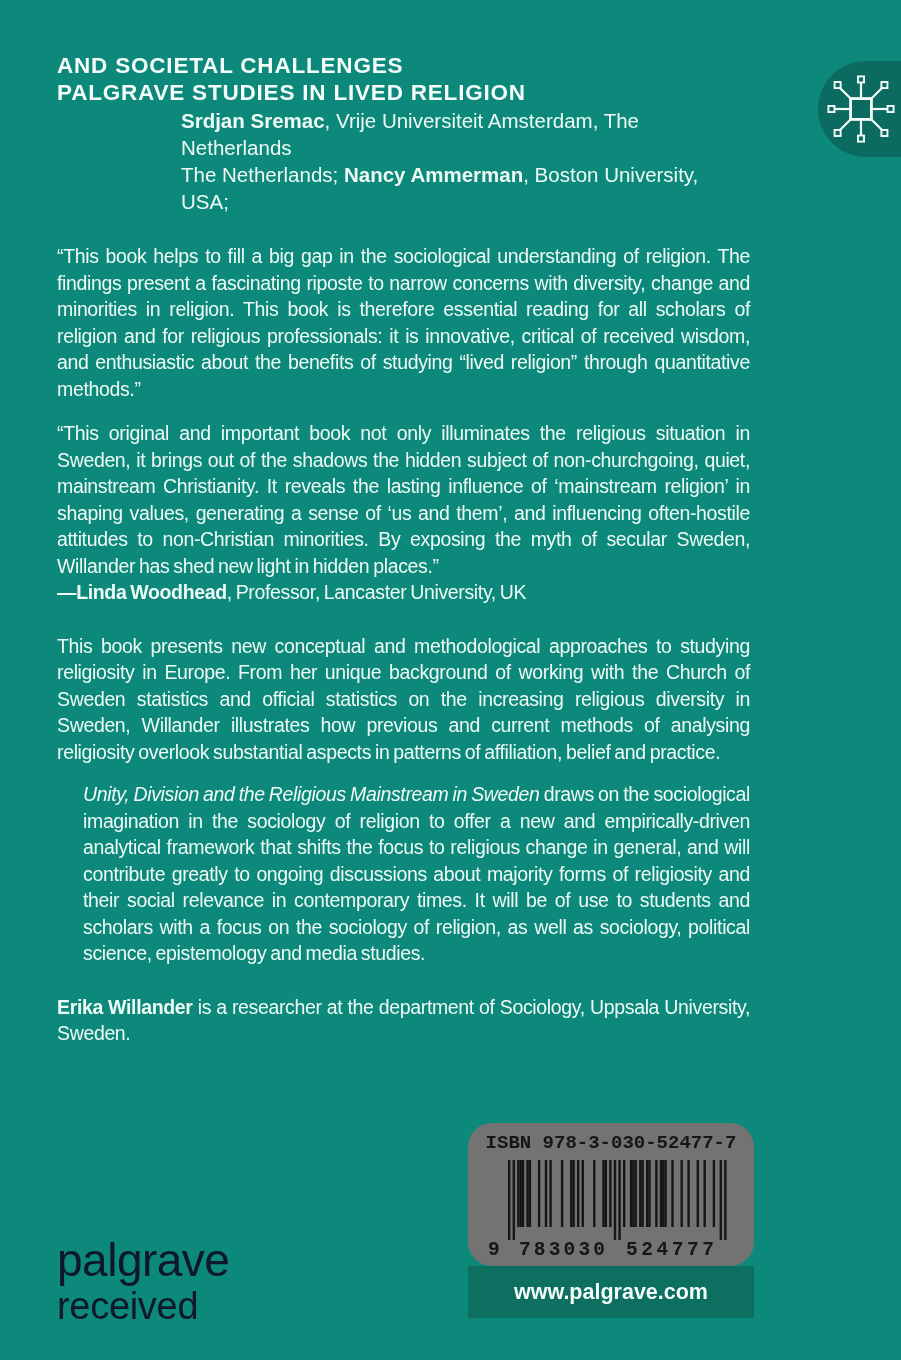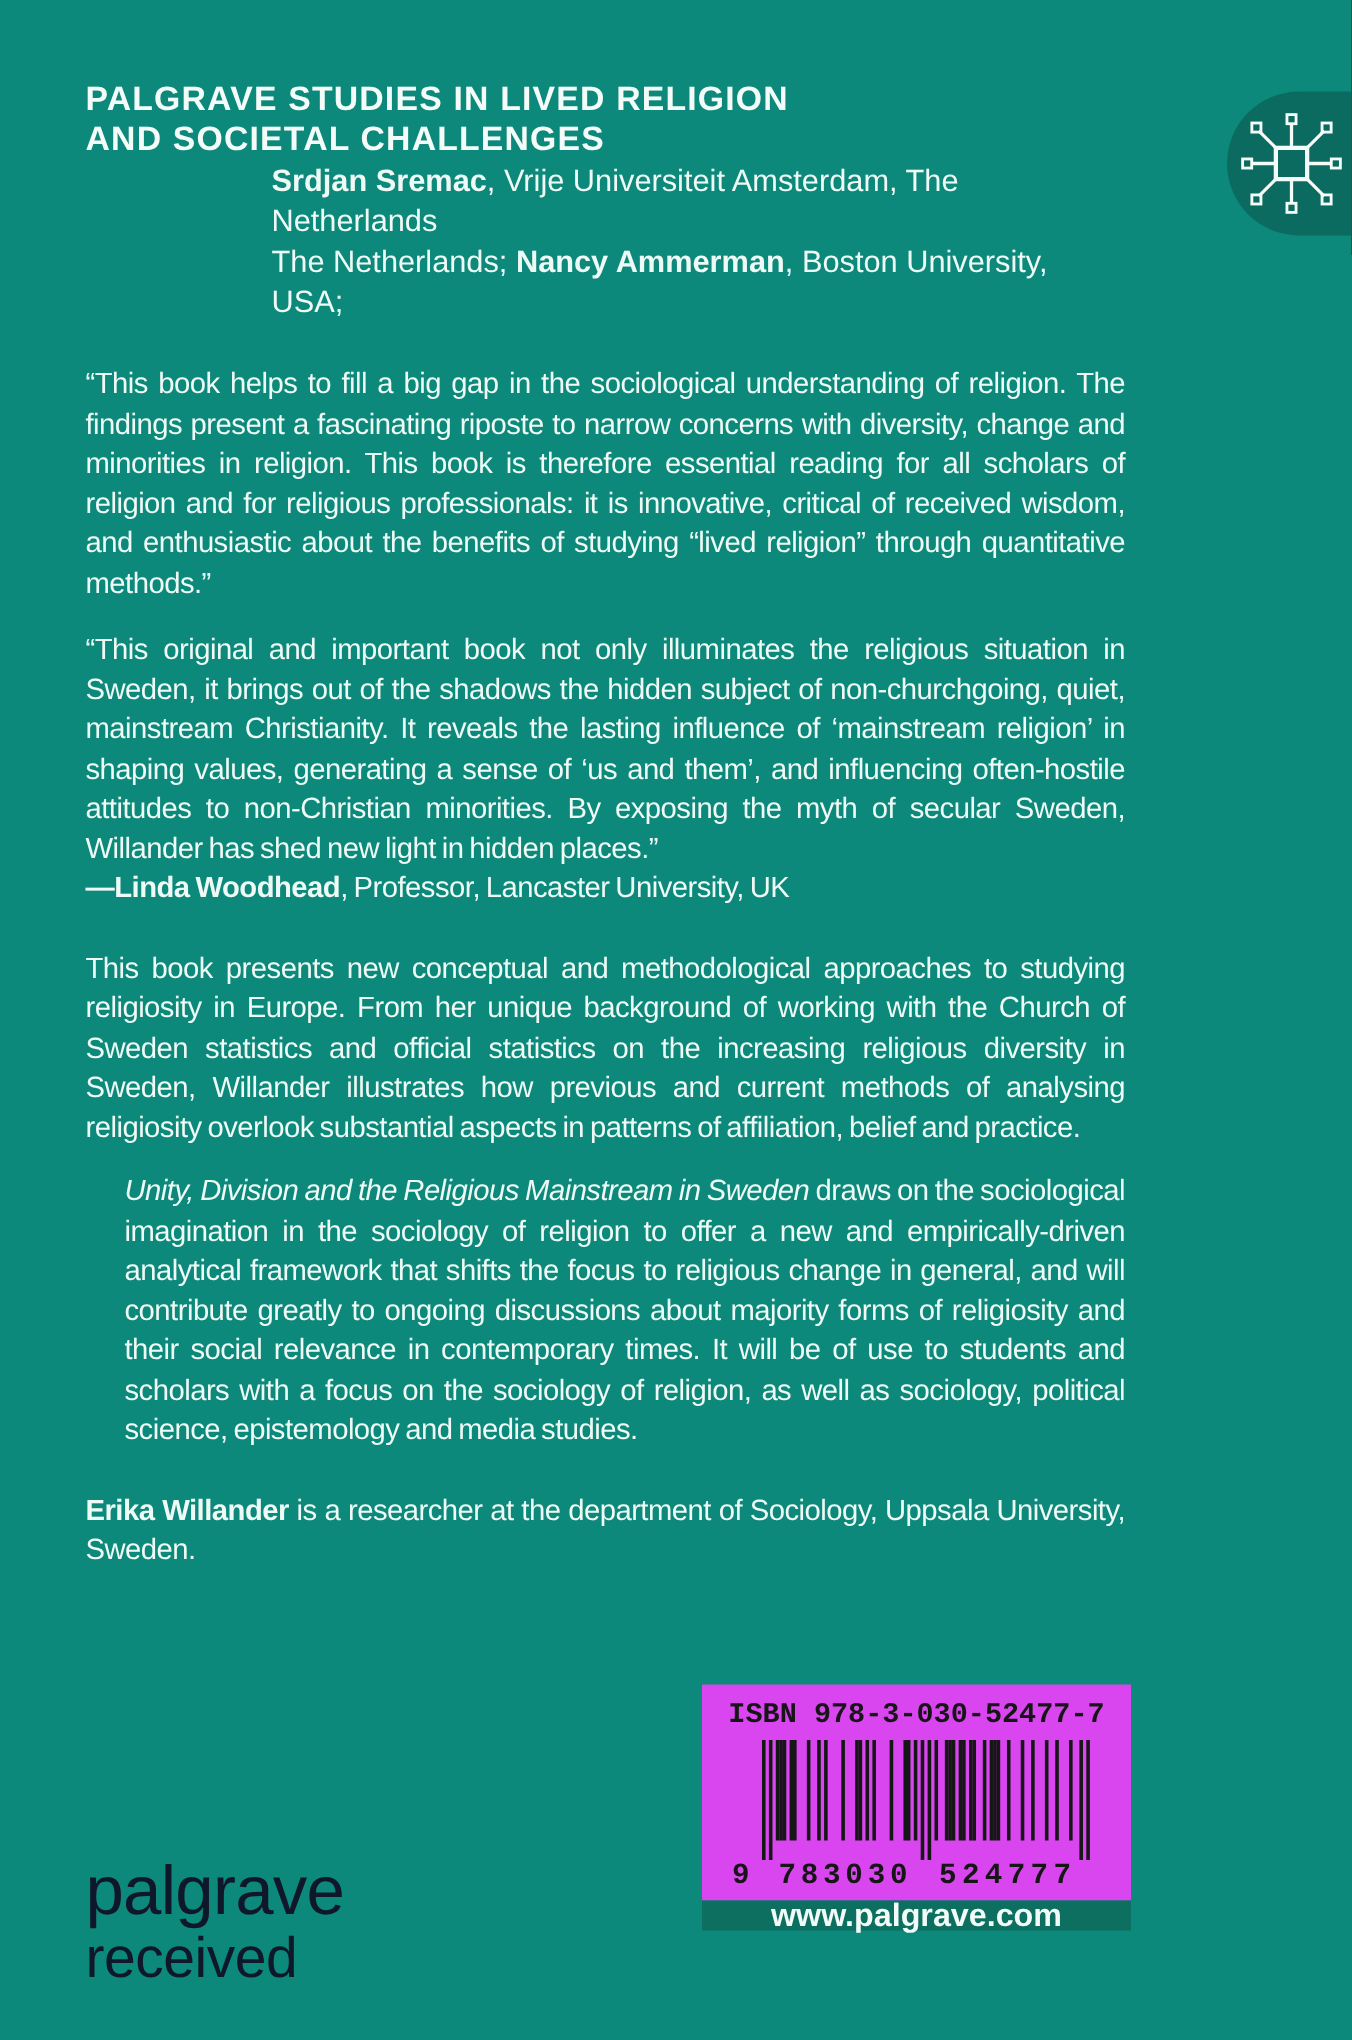--- a/index.html
+++ b/index.html
@@ -81,42 +81,43 @@
   .logo .l2 { font-size: 38px; letter-spacing: -0.3px; margin-top: 4px; }
 
   
   .barcode-wrap {
     position: absolute;
     left: 468px;
     top: 1123px;
     width: 286px;
   }
   .barcode-box {
-    background: #d946ef;
+    background: #737373;
     padding: 9px 0 4px 0;
+    border-radius: 24px;
   }
   .isbn-label {
     text-align: center;
     font-family: "Liberation Mono", "DejaVu Sans Mono", monospace;
     font-weight: 700;
     font-size: 19px;
     color: #161616;
     letter-spacing: 0px;
     margin-bottom: 6px;
     white-space: nowrap;
   }
   .bc-digit {
     font-family: "Liberation Mono", "DejaVu Sans Mono", monospace;
     font-size: 19.5px;
     font-weight: 700;
     fill: #161616;
   }
   .website-strip {
     margin-top: 0px;
-    height: 20px;
+    height: 52px;
     background: #0c6f60;
     display: flex;
     align-items: center;
     justify-content: center;
     font-size: 21.5px;
     font-weight: 700;
     color: #f2fbf7;
   }
 </style>
 </head>
@@ -144,22 +145,22 @@
         <rect x="10.1" y="9.5" width="6.4" height="6.4" stroke-width="2"></rect>
         <rect x="59.5" y="60.1" width="6.4" height="6.4" stroke-width="2"></rect>
         <rect x="10.1" y="60.1" width="6.4" height="6.4" stroke-width="2"></rect>
       </g>
     </svg>
   </div>
 
   <div class="content">
 
     <div class="series-title">
+      <div>AND SOCIETAL CHALLENGES</div>
       <div>PALGRAVE STUDIES IN LIVED RELIGION</div>
-      <div>AND SOCIETAL CHALLENGES</div>
     </div>
 
     <div class="series-editors">
       <div class="indent"><span class="bold">Srdjan Sremac</span><span>, Vrije Universiteit Amsterdam, The Netherlands</span></div>
       <div class="indent"><span>The Netherlands; </span><span class="bold">Nancy Ammerman</span><span>, Boston University, USA;</span></div>
     </div>
 
     <div class="para q1">
       <span>“This book helps to fill a big gap in the sociological understanding of religion. The findings present a fascinating riposte to narrow concerns with diversity, change and minorities in religion. This book is therefore essential reading for all scholars of religion and for religious professionals: it is innovative, critical of received wisdom, and enthusiastic about the benefits of studying “lived religion” through quantitative methods.”</span>
     </div>

